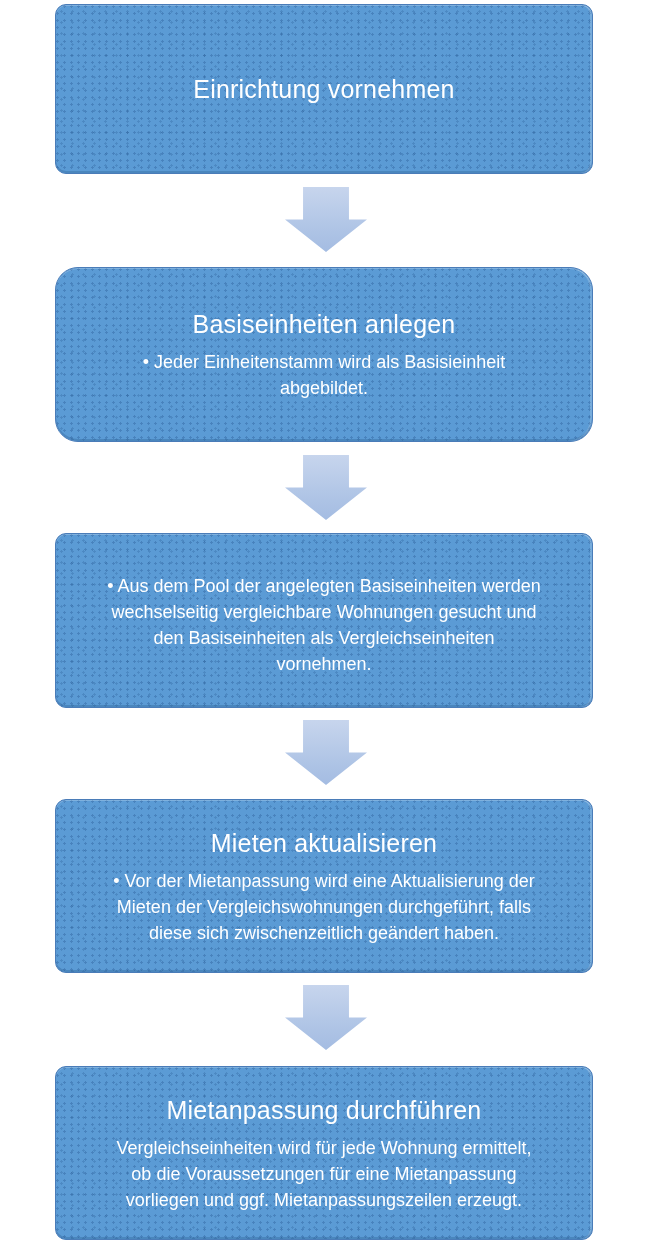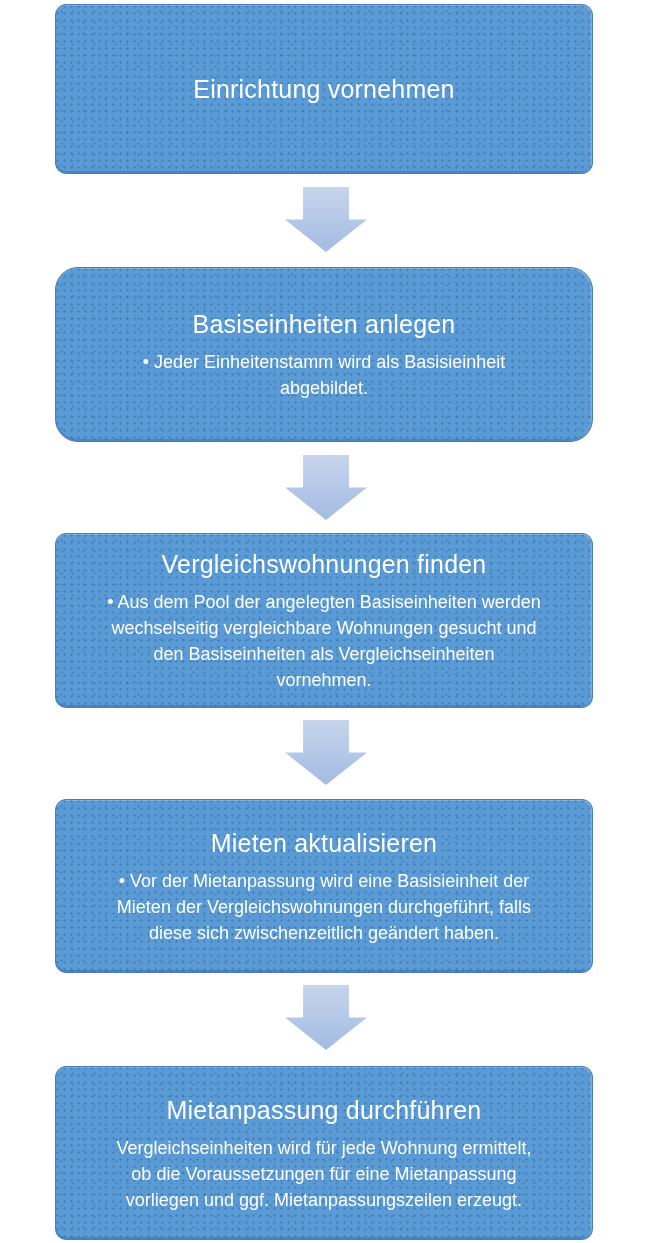--- a/index.html
+++ b/index.html
@@ -92,35 +92,34 @@
     <h2 class="block-title">Basiseinheiten anlegen</h2>
     <div class="block-body">
       <div class="body-line">• Jeder Einheitenstamm wird als Basisieinheit</div>
       <div class="body-line">abgebildet.</div>
     </div>
   </section>
 
   <div class="arrow a2"></div>
 
   <section class="block b3">
-    <h2 class="block-title">Vergleichswohnungen finden</h2>
     <div class="block-body">
       <div class="body-line">• Aus dem Pool der angelegten Basiseinheiten werden</div>
       <div class="body-line">wechselseitig vergleichbare Wohnungen gesucht und</div>
       <div class="body-line">den Basiseinheiten als Vergleichseinheiten</div>
       <div class="body-line">vornehmen.</div>
     </div>
   </section>
 
   <div class="arrow a3"></div>
 
   <section class="block b4">
     <h2 class="block-title">Mieten aktualisieren</h2>
     <div class="block-body">
-      <div class="body-line">• Vor der Mietanpassung wird eine Basisieinheit der</div>
+      <div class="body-line">• Vor der Mietanpassung wird eine Aktualisierung der</div>
       <div class="body-line">Mieten der Vergleichswohnungen durchgeführt, falls</div>
       <div class="body-line">diese sich zwischenzeitlich geändert haben.</div>
     </div>
   </section>
 
   <div class="arrow a4"></div>
 
   <section class="block b5">
     <h2 class="block-title">Mietanpassung durchführen</h2>
     <div class="block-body">

